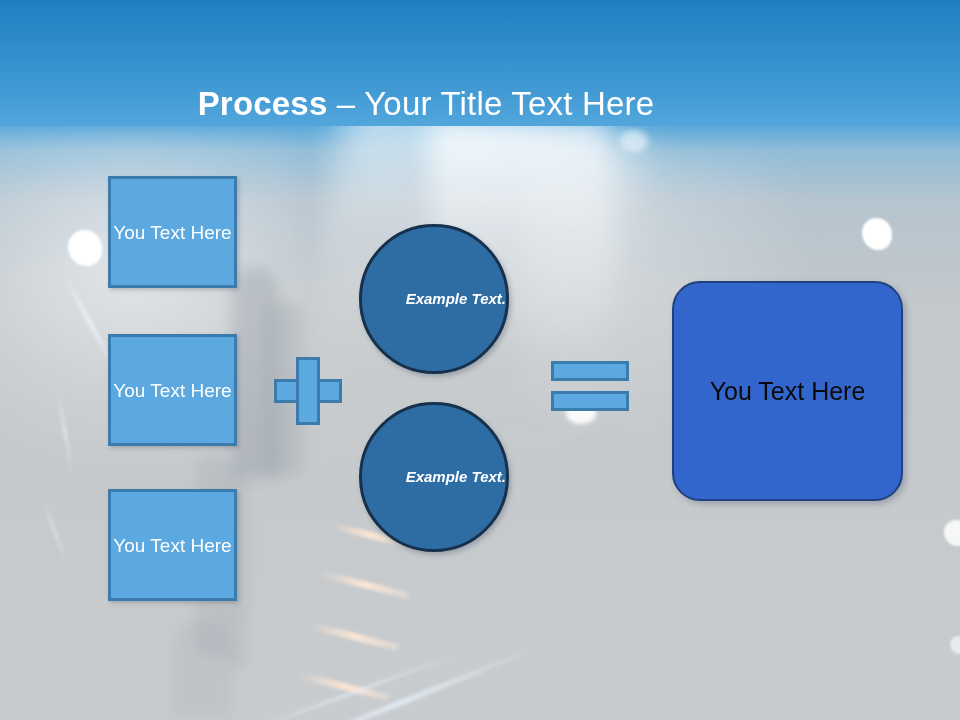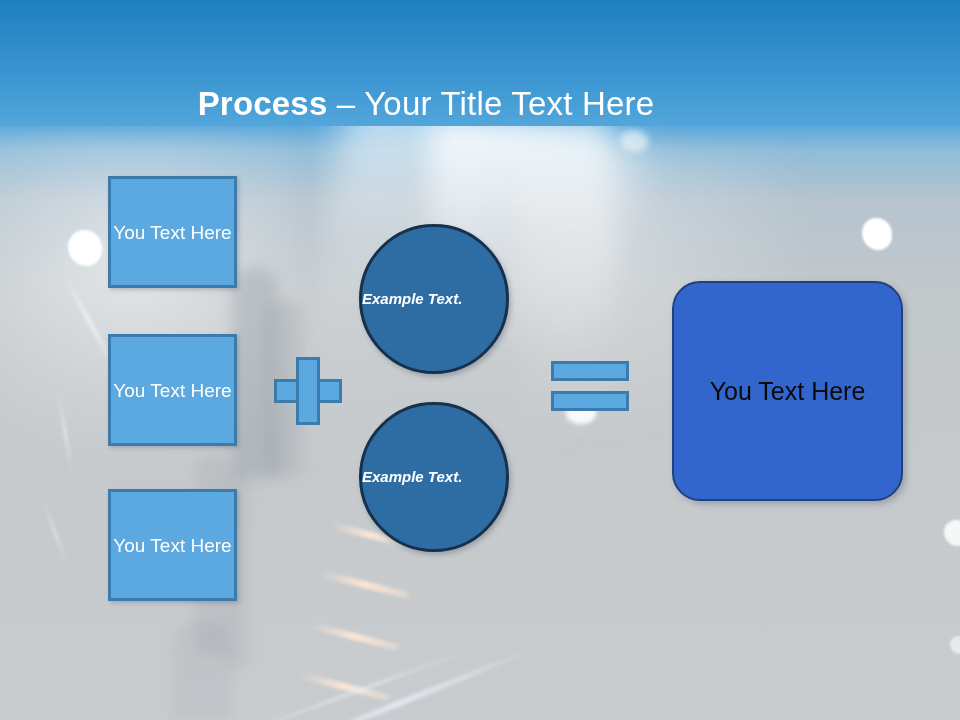--- a/index.html
+++ b/index.html
@@ -177,21 +177,21 @@
     border: 3px solid #17314d;
     box-sizing: border-box;
     color: #ffffff;
     font-size: 15px;
     font-weight: bold;
     font-style: italic;
     line-height: 22px;
     text-align: center;
     display: flex;
     align-items: center;
-    justify-content: flex-start;
+    justify-content: flex-end;
     box-shadow: 2px 3px 5px rgba(50,65,85,0.30);
   }
   .circle-1 { left: 359px; top: 224px; }
   .circle-2 { left: 359px; top: 402px; }
 
   .result {
     position: absolute;
     left: 672px; top: 281px;
     width: 231px; height: 220px;
     background: #3366cc;

